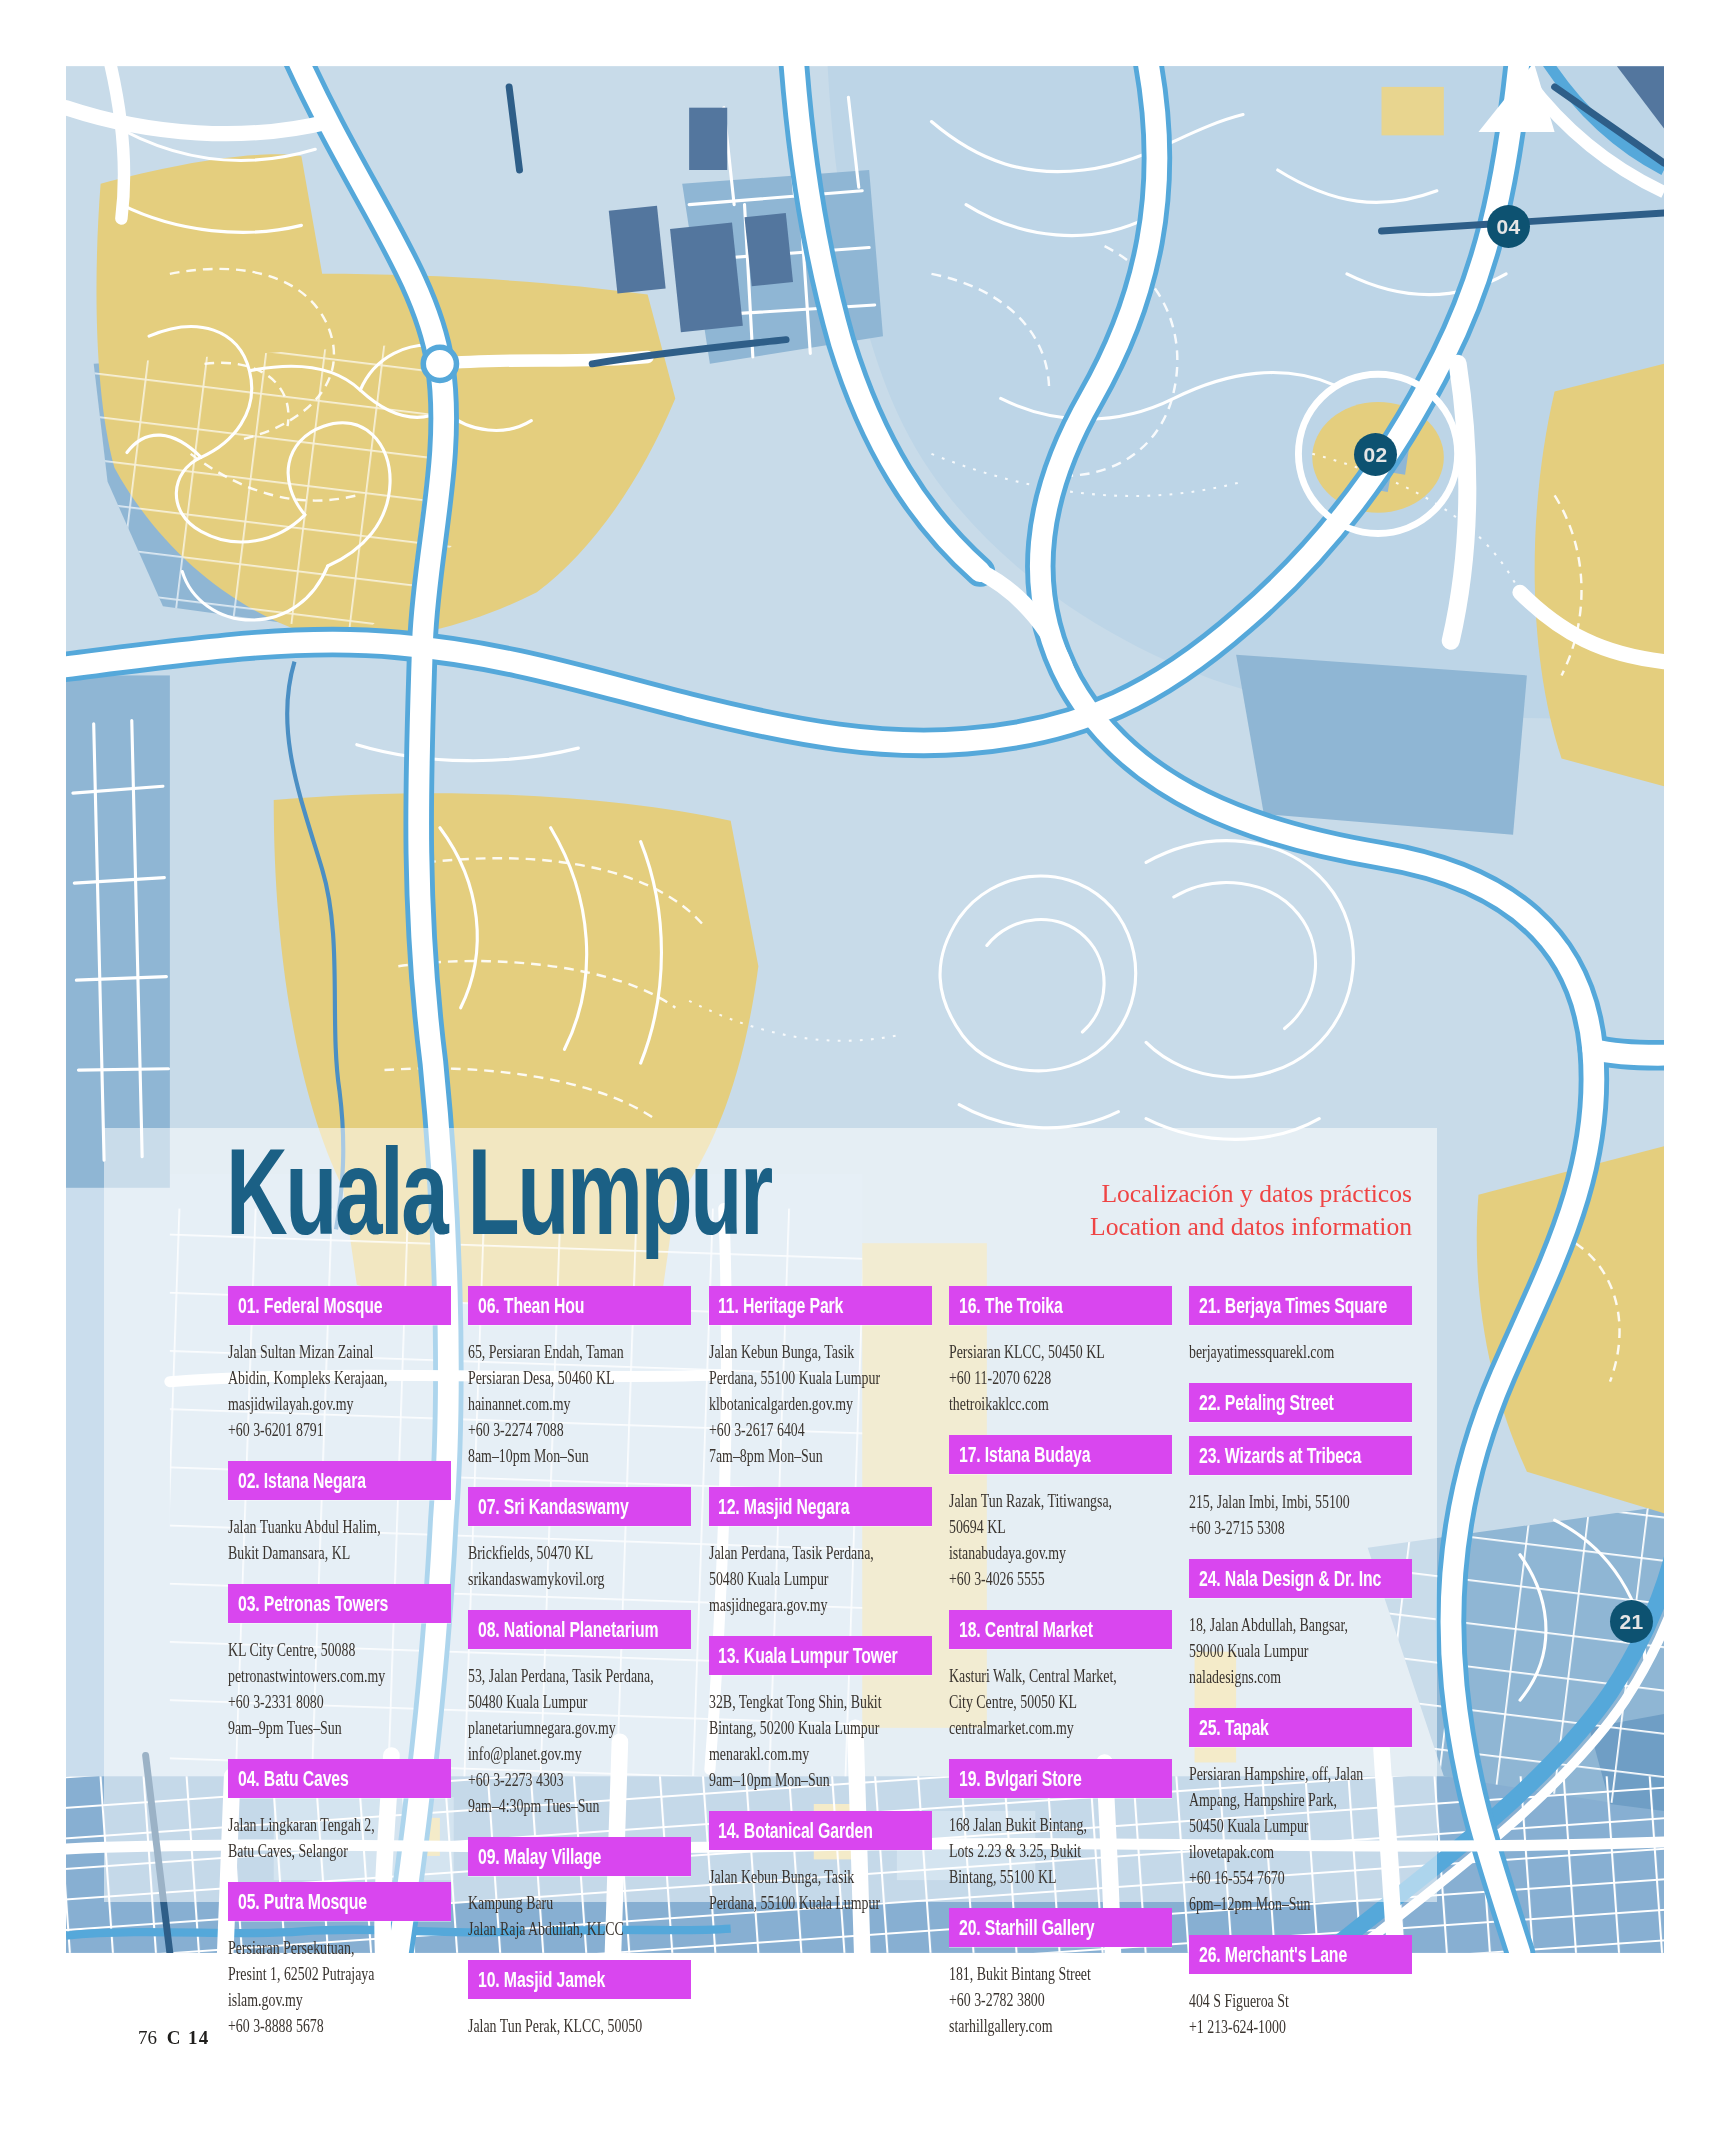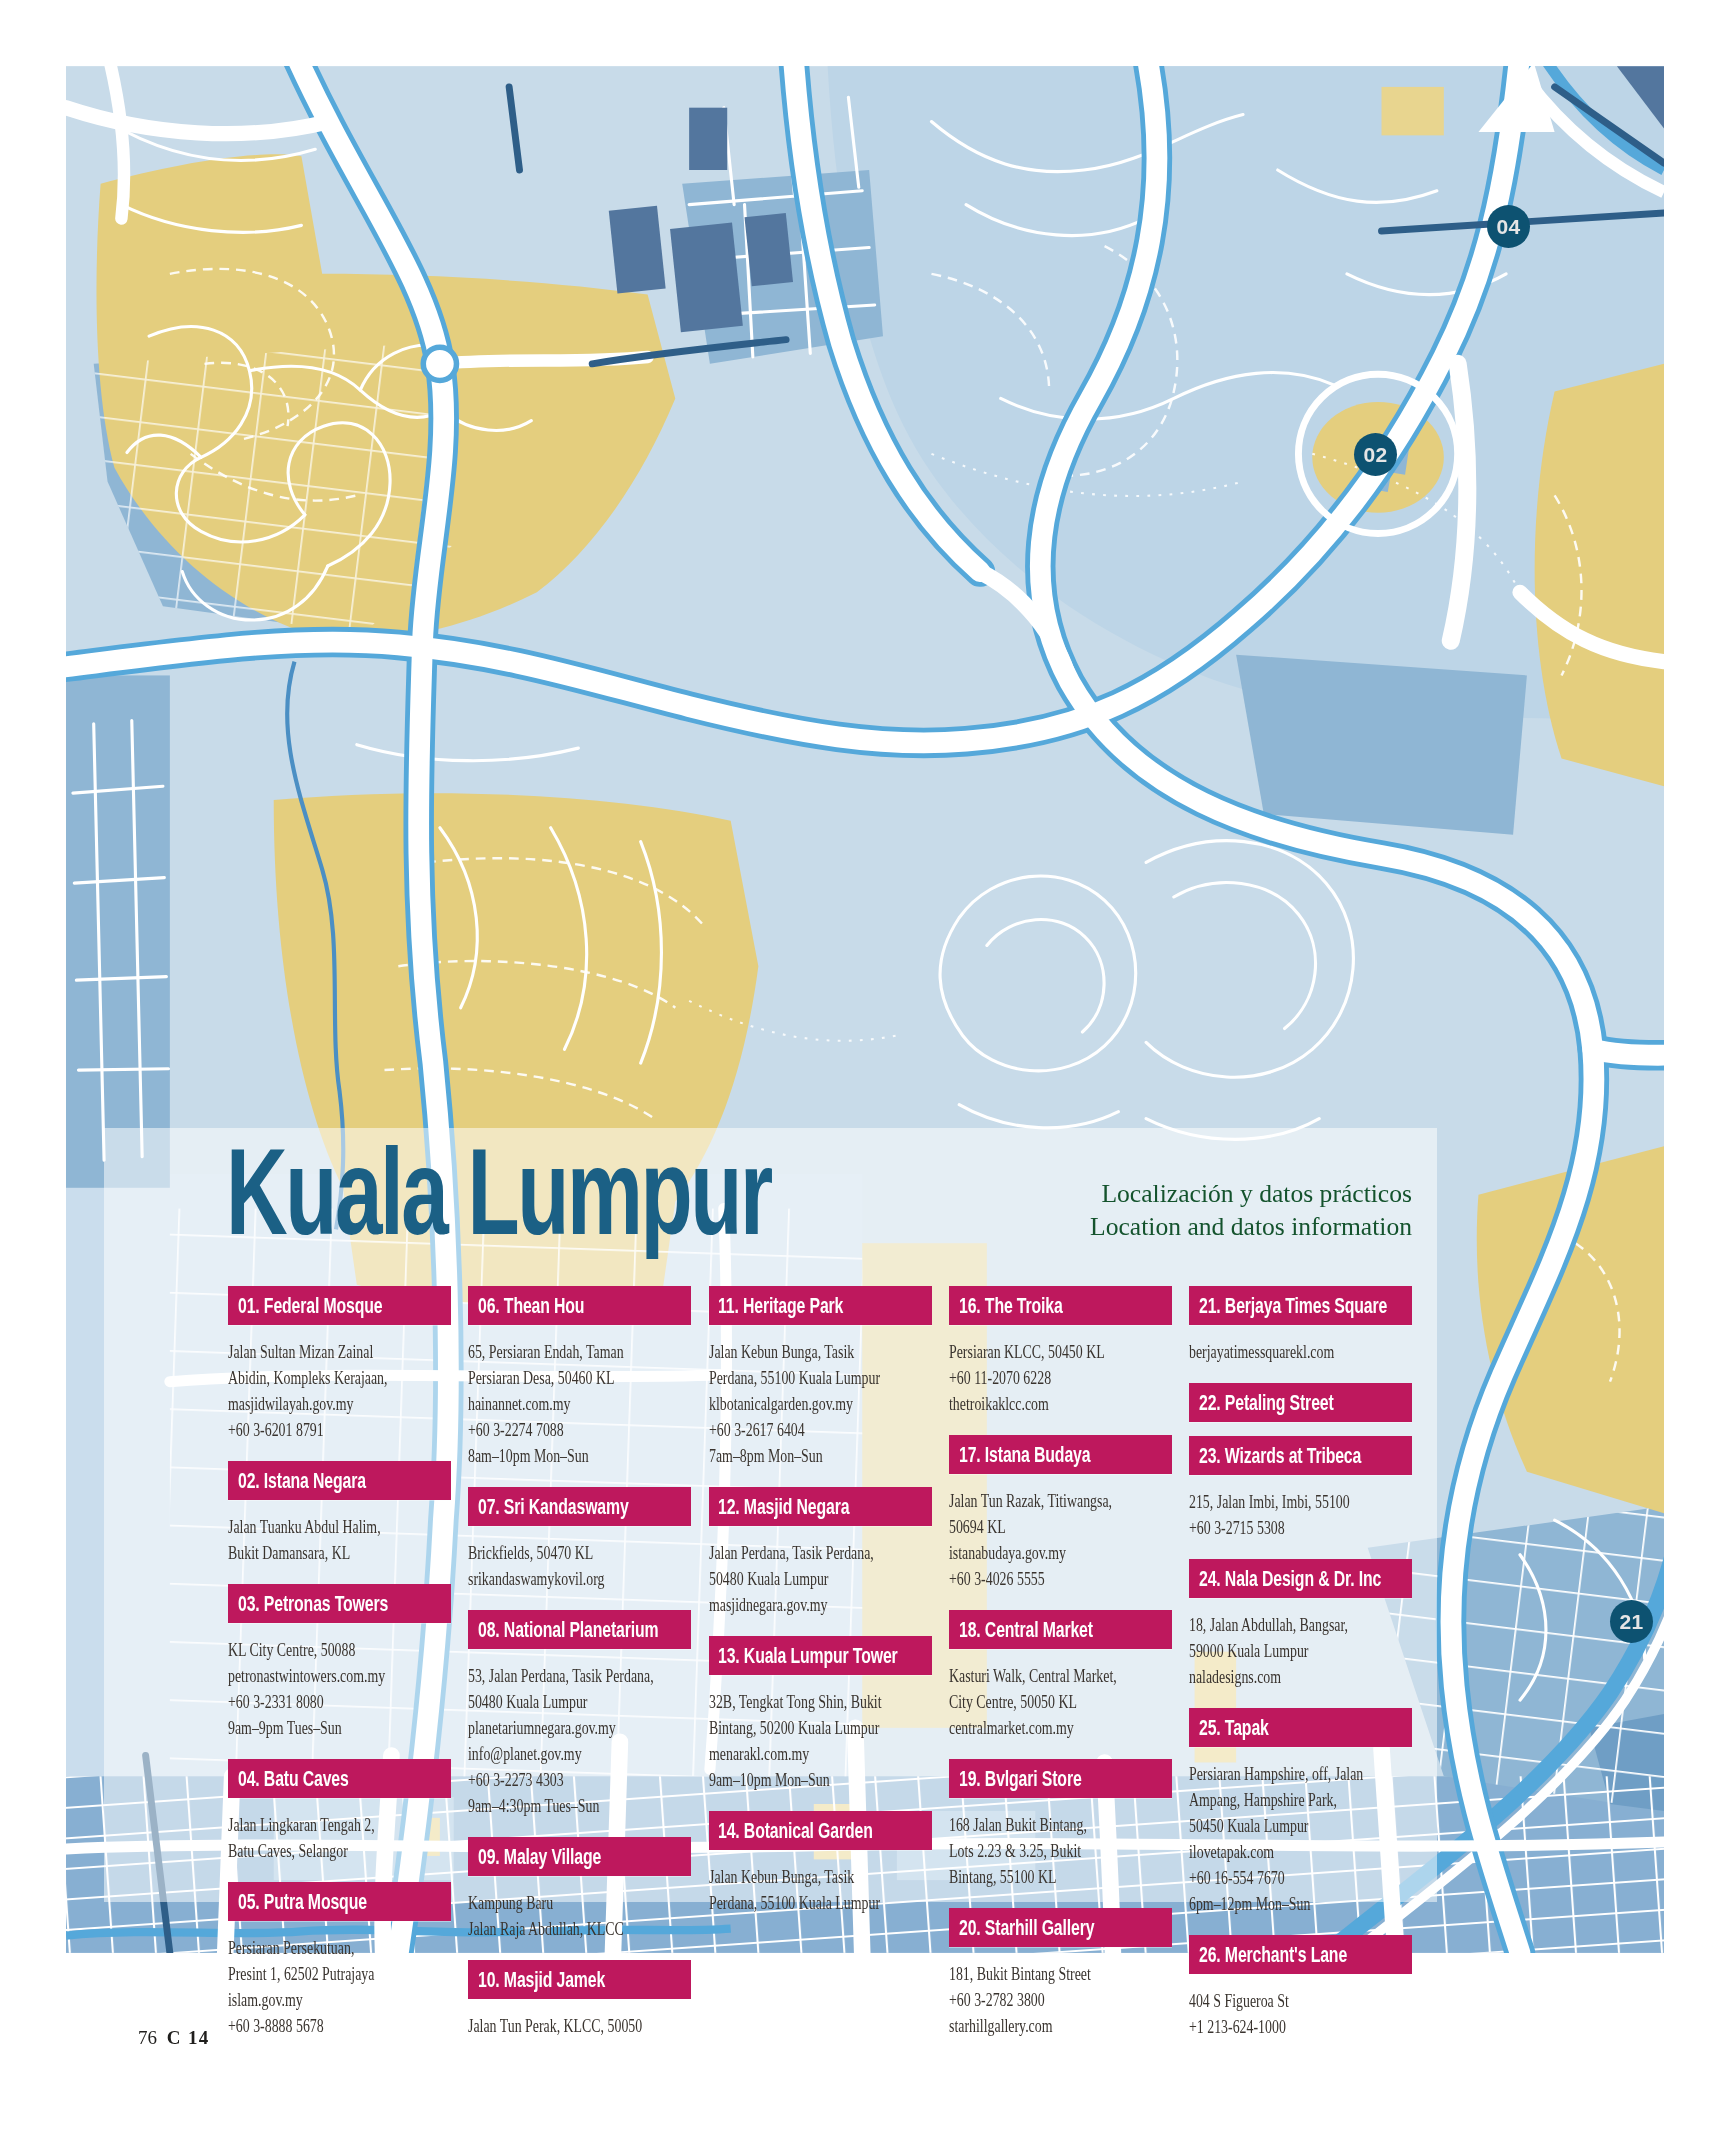--- a/index.html
+++ b/index.html
@@ -16,29 +16,29 @@
   .page-title{
     position:absolute;left:226px;top:1133px;
     font-family:"Liberation Sans",sans-serif;font-weight:bold;
     font-size:122px;line-height:118px;color:#1b6085;
     letter-spacing:-3.5px;white-space:nowrap;
     transform:scaleX(0.70);transform-origin:left top;
   }
   .subtitle{
     position:absolute;right:317px;top:1177px;text-align:right;
     font-family:"Liberation Serif",serif;font-size:25.6px;line-height:33px;
-    color:#14532d;
+    color:#ef4444;
   }
   .cols{
     position:absolute;left:228px;top:1286px;width:1185px;
     display:flex;gap:17.3px;align-items:flex-start;
   }
   .col{flex:0 0 223px;width:223px;}
   .chip{
-    background:#be185d;height:39px;margin-bottom:14px;
+    background:#d946ef;height:39px;margin-bottom:14px;
     padding:0 0 0 9.7px;display:flex;align-items:center;overflow:visible;
     box-shadow:0 0.7px 0 rgba(255,255,255,0.55);
   }
   .chip-in{
     display:inline-block;color:#ffffff;font-weight:bold;font-size:22px;
     letter-spacing:-0.2px;white-space:nowrap;
     transform:scaleX(0.72);transform-origin:left center;
   }
   .details{
     width:312px;font-family:"Liberation Serif",serif;font-size:19.4px;

